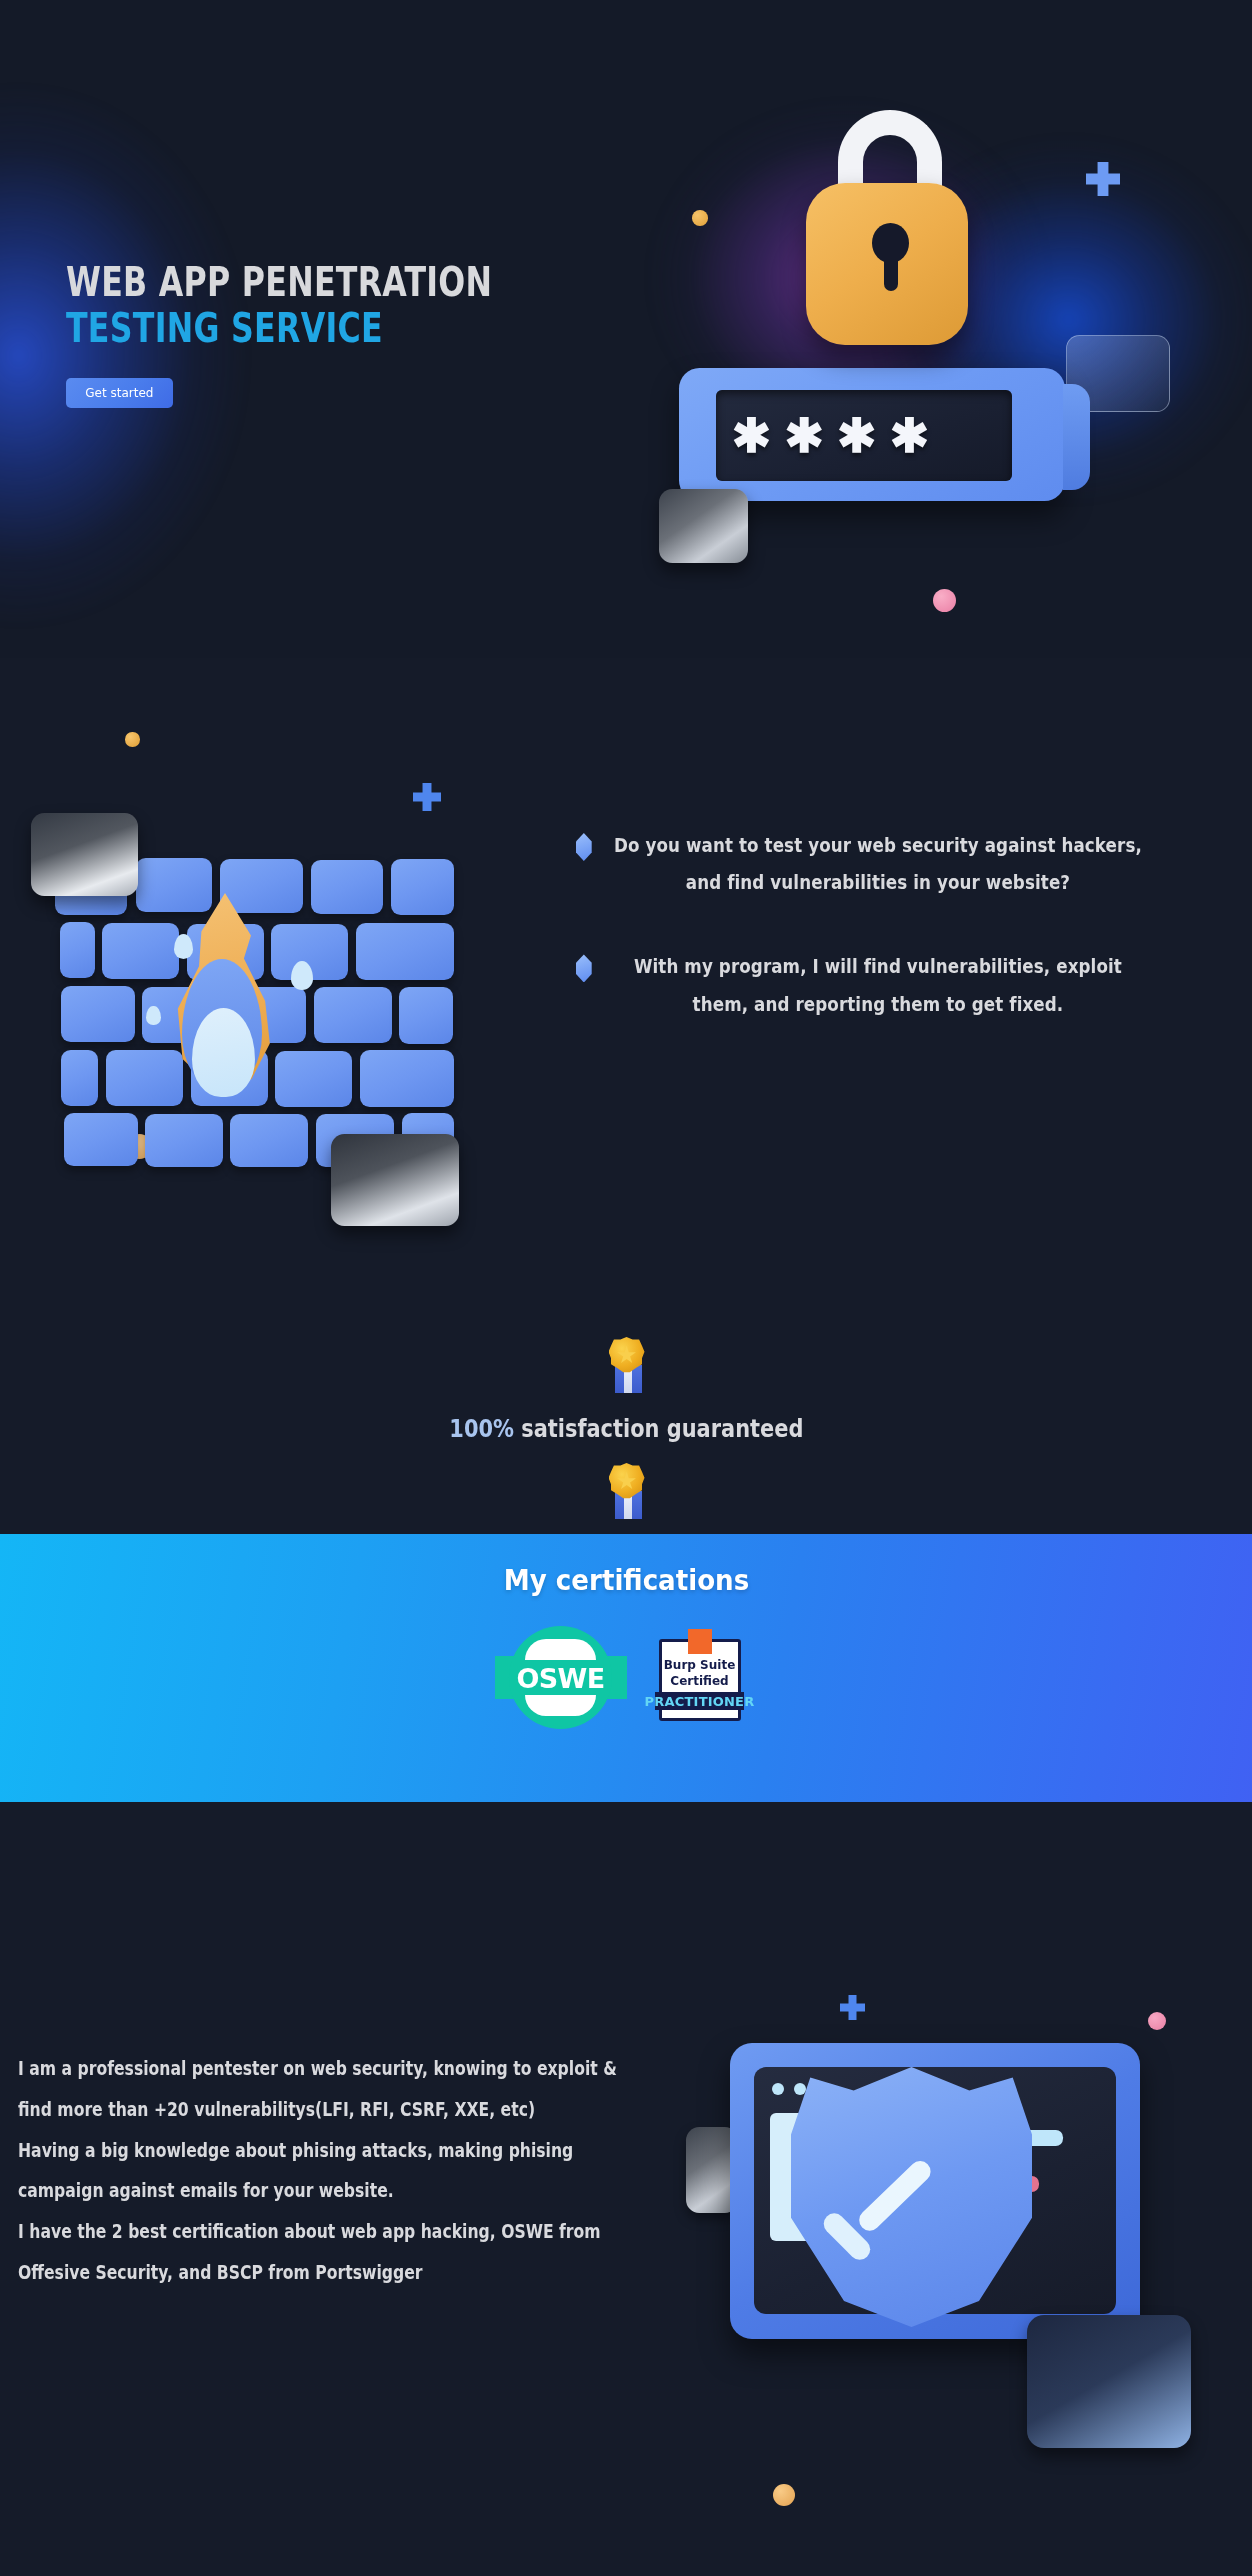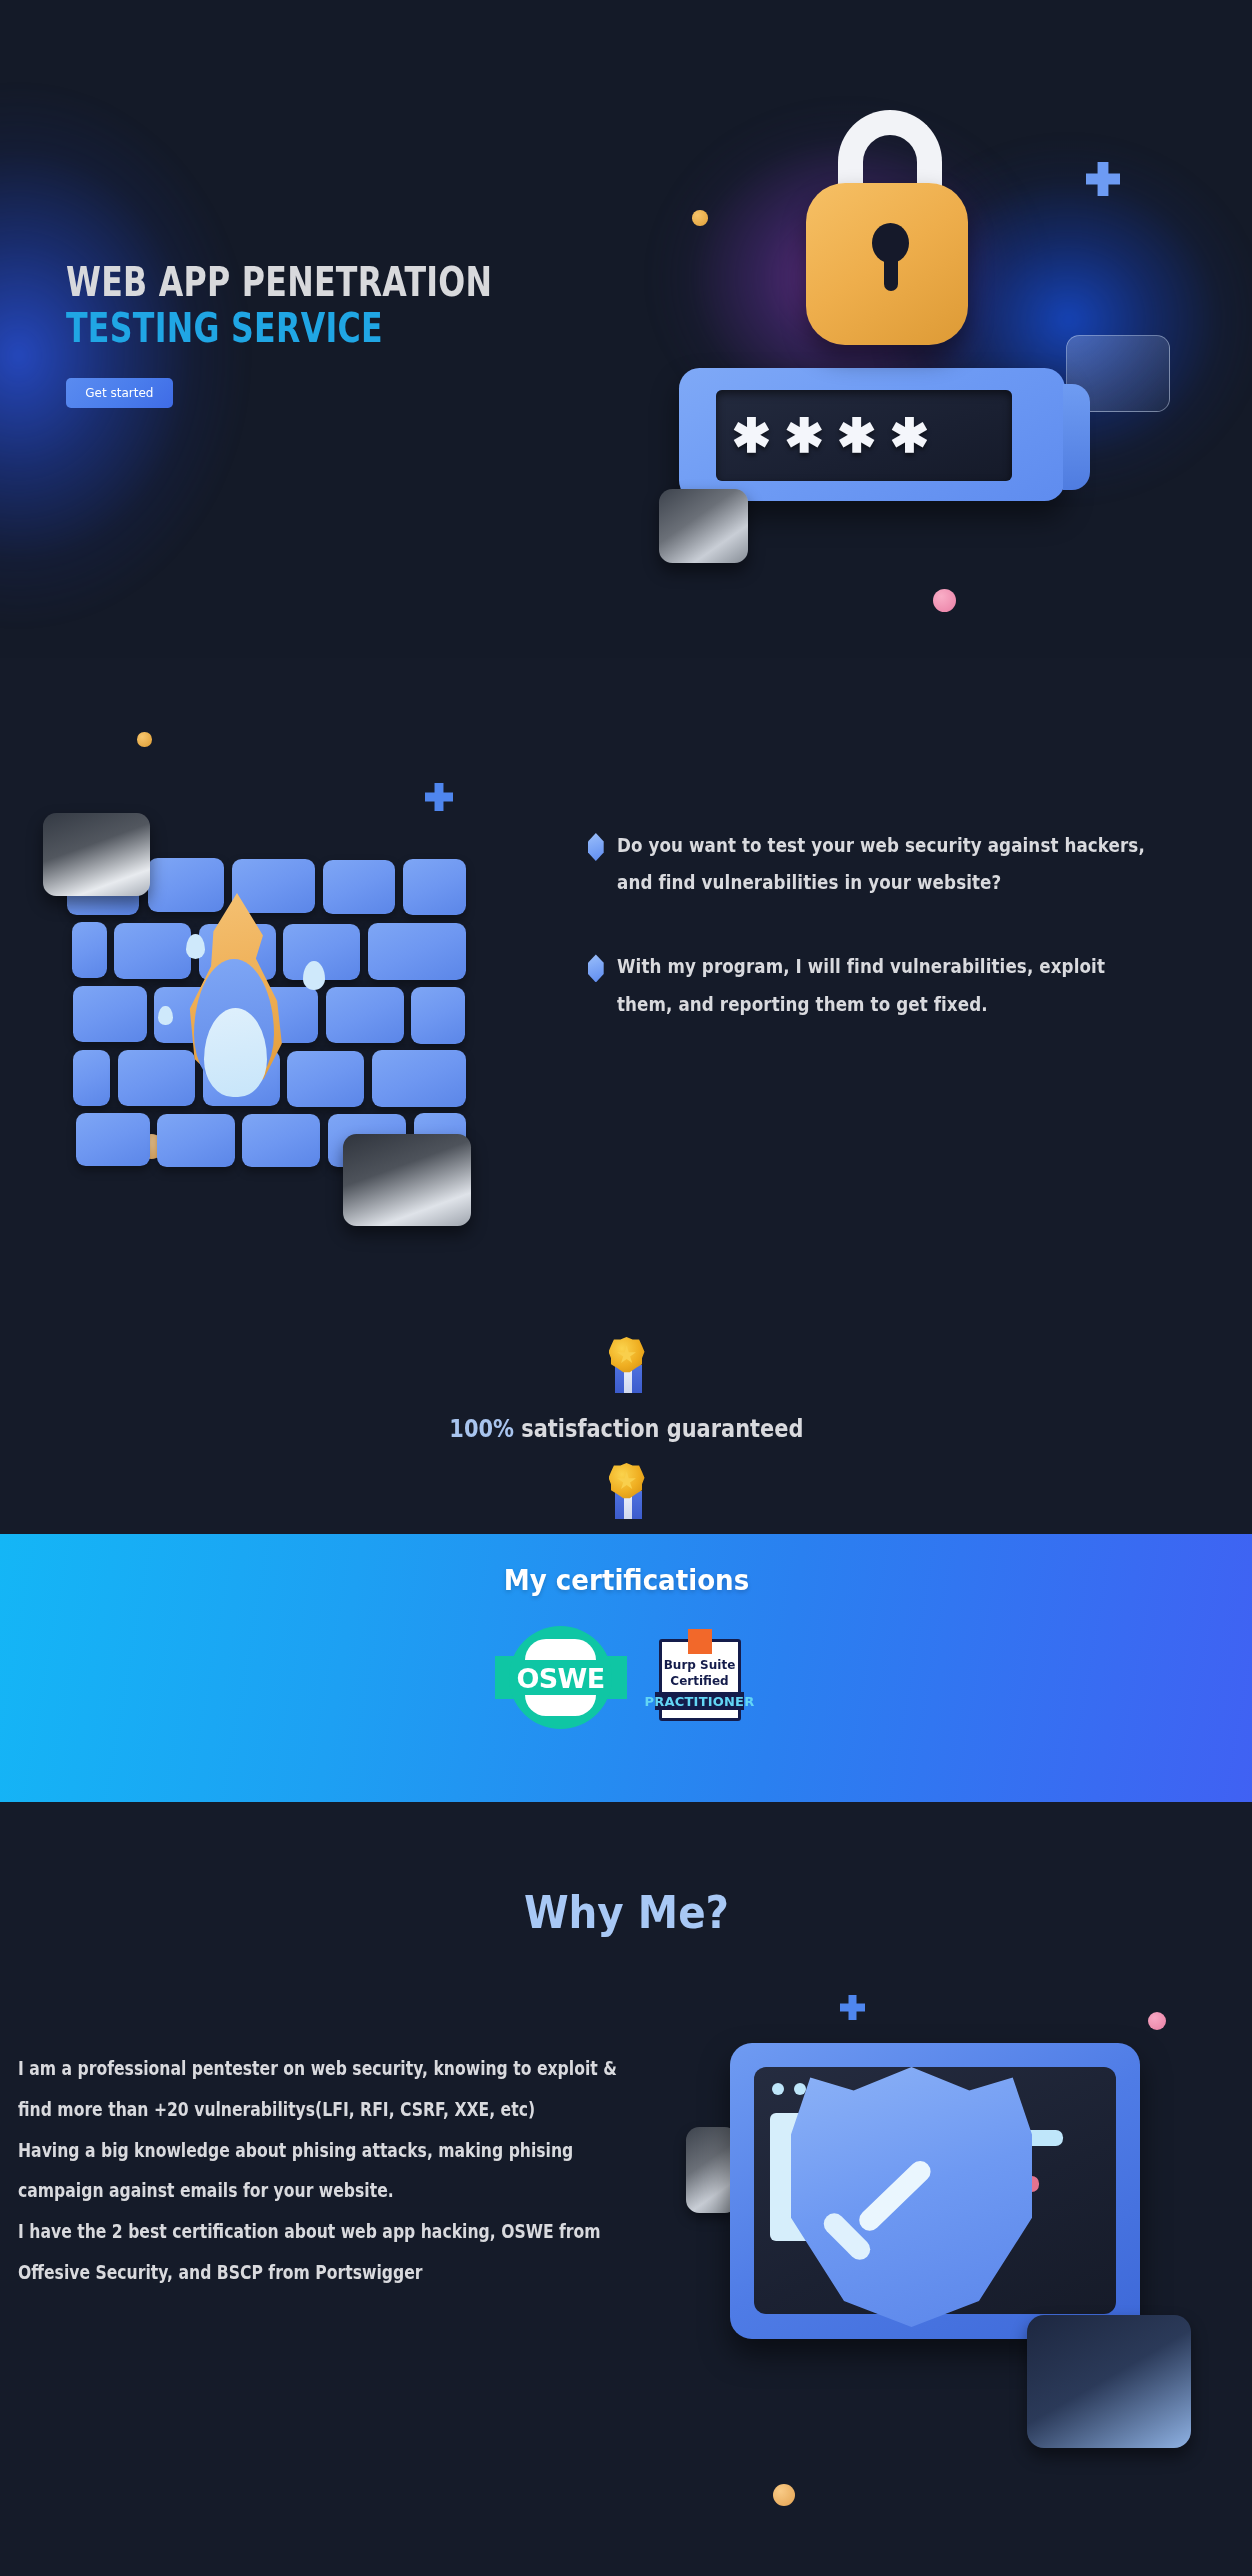--- a/index.html
+++ b/index.html
@@ -77,21 +77,21 @@
     border:1.2px solid rgba(215,228,250,.42); backdrop-filter:blur(1.2px);
   }
   .metal-card {
     position:absolute; border-radius:13.3px;
     background:linear-gradient(145deg,#3d434d 0%,#6b7078 40%,#c9ced6 72%,#868d96 100%);
     box-shadow:0 8.4px 15.7px rgba(0,0,0,.45);
   }
   .dot { position:absolute; border-radius:50%; }
 
   
-  .features { position:absolute; left:12px; top:658px; width:1158px; height:845px; }
+  .features { position:absolute; left:0; top:658px; width:1158px; height:845px;text-align:center; }
   .art-wall { position:absolute; left:18px; top:66px; width:495px; height:477px; }
   .brick { position:absolute; border-radius:9.7px; background:linear-gradient(155deg,#7ea6f5 0%,#6e97f1 50%,#5b86e8 100%); box-shadow:0 4.8px 8.4px rgba(0,0,0,.34); }
   .flame-o { position:absolute; left:148px; top:169px; width:118px; height:193px;
     background:linear-gradient(170deg,#f5c274 0%,#edab50 60%,#e09a38 100%);
     border-radius:50% 50% 48% 48% / 62% 62% 38% 38%;
     clip-path:polygon(50% 0%,72% 22%,66% 34%,84% 56%,88% 78%,72% 97%,38% 100%,14% 86%,10% 60%,28% 38%,30% 20%); }
   .flame-m { position:absolute; left:164px; top:235px; width:80px; height:130px;
     background:linear-gradient(170deg,#7fa7f5,#5d87e8); border-radius:50% 50% 46% 46% / 58% 58% 42% 42%; }
   .flame-i { position:absolute; left:174px; top:284px; width:63px; height:89px;
     background:linear-gradient(170deg,#dff0fc,#c7e5fa); border-radius:50% 50% 46% 46% / 58% 58% 42% 42%; }
@@ -313,21 +313,20 @@
       <span class="bolt"></span>
       <span class="l1">Burp Suite</span>
       <span class="l2">Certified</span>
       <span class="strip">PRACTITIONER</span>
     </div>
 
   </div>
 </section>
 
 <section class="why">
-  <h2 class="why-h">Why Me?</h2>
 
   <div class="why-body">
     <p>I am a professional pentester on web security, knowing to exploit &amp; find more than +20 vulnerabilitys(LFI, RFI, CSRF, XXE, etc)</p>
     <p>Having a big knowledge about phising attacks, making phising campaign against emails for your website.</p>
     <p>I have the 2 best certification about web app hacking, OSWE from Offesive Security, and BSCP from Portswigger</p>
   </div>
 
   <div class="art-mon">
     <div class="dot" style="left:158px;top:-12px;width:25px;height:25px;border-radius:0;background:#4f86ee;clip-path:polygon(34% 0,66% 0,66% 34%,100% 34%,100% 66%,66% 66%,66% 100%,34% 100%,34% 66%,0 66%,0 34%,34% 34%);"></div>
     <div class="dot" style="left:466px;top:4.8px;width:18px;height:18px;background:radial-gradient(circle at 36% 32%,#f7a8c4,#e87fa3);"></div>

